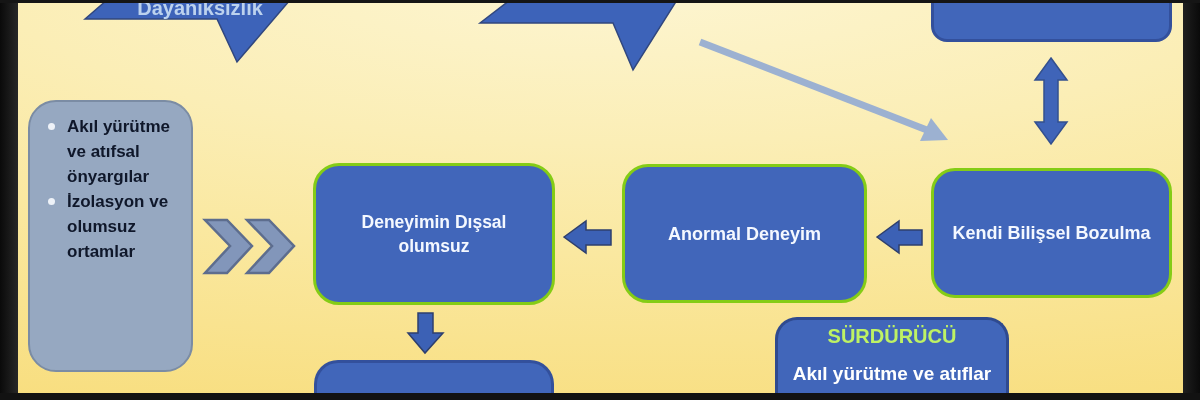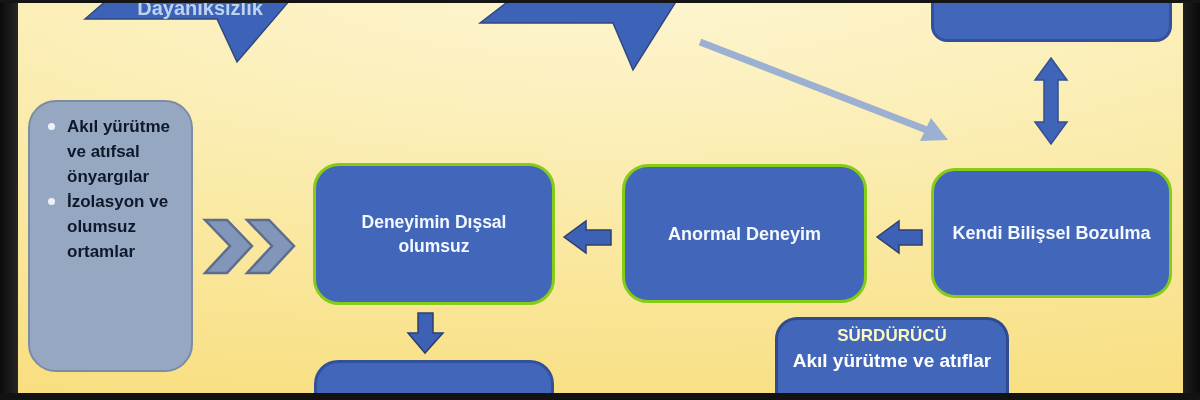--- a/index.html
+++ b/index.html
@@ -36,22 +36,22 @@
   }
   .bullet-item{display:flex;align-items:flex-start;color:#0f172a;font-weight:bold;font-size:17px;line-height:25px;}
   .bullet-item .dot{flex:0 0 auto;width:7px;height:7px;border-radius:50%;background:#eef2f8;margin:9px 12px 0 2px;}
   
   #maintain-box{
     position:absolute;left:775px;top:317px;width:234px;height:95px;z-index:10;
     background:#4166ba;border:3px solid #2f4a8f;border-radius:22px 22px 0 0;border-bottom:none;
     box-sizing:border-box;display:flex;flex-direction:column;align-items:center;padding-top:5px;
     text-align:center;font-weight:bold;
   }
-  #maintain-box .t{color:#fef9c3;font-size:17px;line-height:22px;}
-  #maintain-box .b{color:#ffffff;font-size:19px;line-height:25px;margin-top:1px;white-space:nowrap;}
+  #maintain-box .t{color:#bef264;font-size:20px;line-height:22px;}
+  #maintain-box .b{color:#ffffff;font-size:19px;line-height:25px;margin-top:14px;white-space:nowrap;}
   
   #box-topright{
     position:absolute;left:931px;top:-22px;width:241px;height:64px;z-index:10;
     background:#4166ba;border:3px solid #33509c;border-radius:16px;box-sizing:border-box;
   }
   #box-bottomcut{
     position:absolute;left:314px;top:360px;width:240px;height:52px;z-index:10;
     background:#4166ba;border:3px solid #33509c;border-radius:24px 24px 0 0;border-bottom:none;box-sizing:border-box;
   }
 </style>

